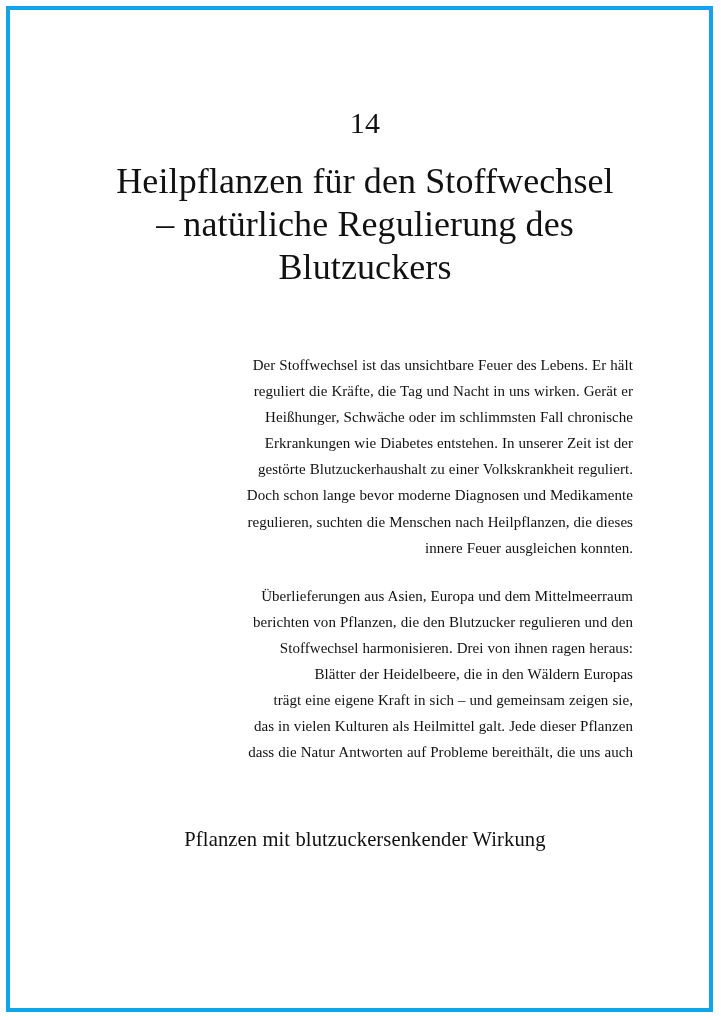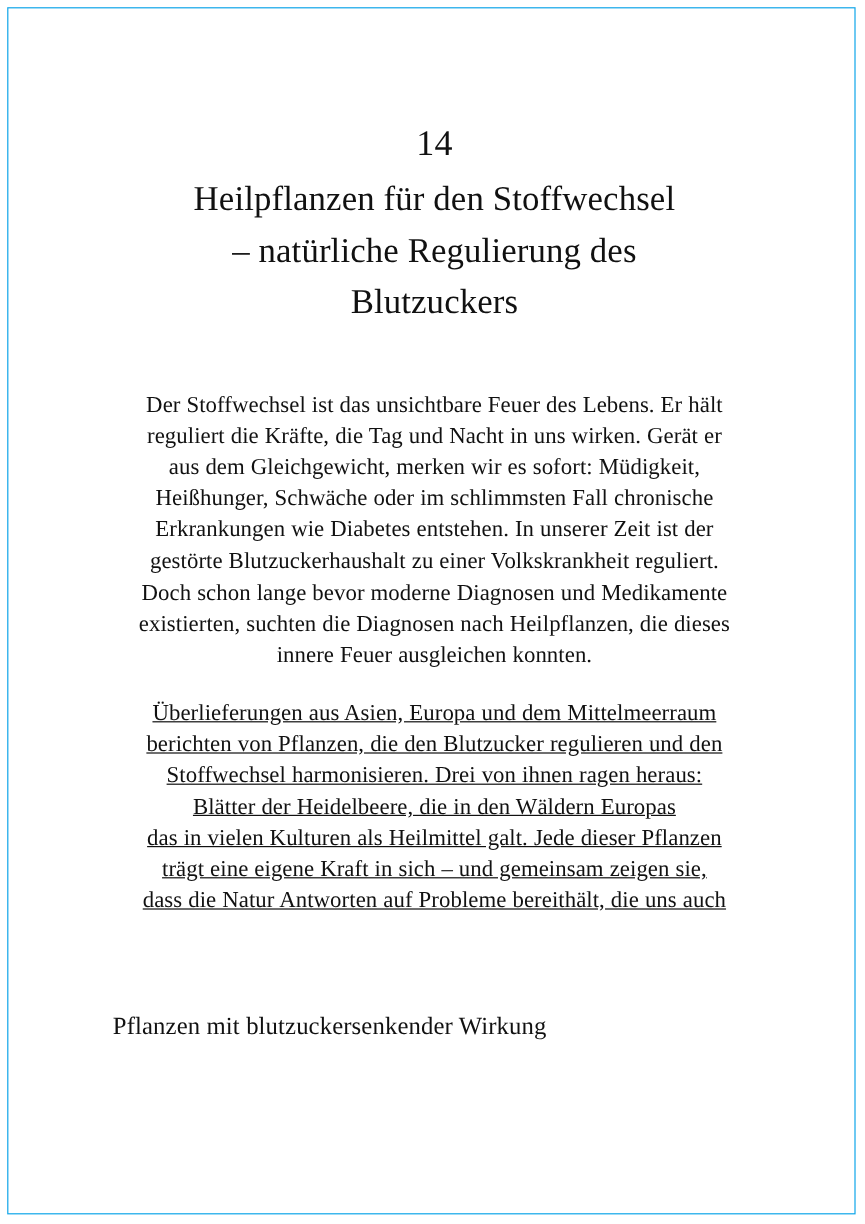--- a/index.html
+++ b/index.html
@@ -18,21 +18,21 @@
   }
 
   
   .page {
     position: absolute;
     left: 6px;
     top: 6px;
     width: 707px;
     height: 1006px;
     box-sizing: border-box;
-    border: 1px solid #0ea5e9;
+    border: 4px solid #0ea5e9;
     background: #ffffff;
   }
 
   .content {
     position: absolute;
     left: 87px;   
     top: 0;
     width: 536px;
   }
 
@@ -46,57 +46,57 @@
     display: block;
     font-size: 30px;
     line-height: 42px;
     font-weight: 400;
     margin: 0;
     padding-top: 92px;
     letter-spacing: 0.2px;
   }
   .chapter-title {
     display: block;
-    font-size: 29px;
+    font-size: 36px;
     line-height: 43px;
     font-weight: 400;
-    margin: 4px;
+    margin: 16px;
     letter-spacing: 0.1px;
   }
   .chapter-title .tline {
     display: block;
     white-space: nowrap;
   }
 
   
   .body-block {
     padding-top: 47px;
   }
   .para {
-    font-size: 19px;
+    font-size: 15px;
     line-height: 26.1px;
-    text-align: center;
+    text-align: right;
     margin: 0 0 22px 0;
     letter-spacing: 0.05px;
     word-spacing: 0.2px;
   }
-  .para:last-of-type { margin-bottom: 17px; text-decoration: underline; }
+  .para:last-of-type { margin-bottom: 0; }
   .para .ln {
     display: block;
     white-space: nowrap;
   }
 
   
   .subheading {
     font-size: 20.6px;
     line-height: 28px;
     font-weight: 400;
     margin: 0;
     padding-top: 60px;
-    text-align: left;
+    text-align: center;
     letter-spacing: 0.1px;
     white-space: nowrap;
   }
 </style>
 </head>
 <body>
 
 <div class="page">
   <div class="content">
 
@@ -107,36 +107,35 @@
         <span class="tline">– natürliche Regulierung des</span>
         <span class="tline">Blutzuckers</span>
       </h1>
     </header>
 
     <section class="body-block">
 
       <p class="para">
         <span class="ln">Der Stoffwechsel ist das unsichtbare Feuer des Lebens. Er hält</span>
         <span class="ln">reguliert die Kräfte, die Tag und Nacht in uns wirken. Gerät er</span>
-        <span class="ln">aus dem Gleichgewicht, merken wir es sofort: Müdigkeit,</span>
         <span class="ln">Heißhunger, Schwäche oder im schlimmsten Fall chronische</span>
         <span class="ln">Erkrankungen wie Diabetes entstehen. In unserer Zeit ist der</span>
         <span class="ln">gestörte Blutzuckerhaushalt zu einer Volkskrankheit reguliert.</span>
         <span class="ln">Doch schon lange bevor moderne Diagnosen und Medikamente</span>
-        <span class="ln">existierten, suchten die Diagnosen nach Heilpflanzen, die dieses</span>
+        <span class="ln">regulieren, suchten die Menschen nach Heilpflanzen, die dieses</span>
         <span class="ln">innere Feuer ausgleichen konnten.</span>
       </p>
 
       <p class="para">
         <span class="ln">Überlieferungen aus Asien, Europa und dem Mittelmeerraum</span>
         <span class="ln">berichten von Pflanzen, die den Blutzucker regulieren und den</span>
         <span class="ln">Stoffwechsel harmonisieren. Drei von ihnen ragen heraus:</span>
         <span class="ln">Blätter der Heidelbeere, die in den Wäldern Europas</span>
+        <span class="ln">trägt eine eigene Kraft in sich – und gemeinsam zeigen sie,</span>
         <span class="ln">das in vielen Kulturen als Heilmittel galt. Jede dieser Pflanzen</span>
-        <span class="ln">trägt eine eigene Kraft in sich – und gemeinsam zeigen sie,</span>
         <span class="ln">dass die Natur Antworten auf Probleme bereithält, die uns auch</span>
       </p>
 
     </section>
 
     <h2 class="subheading">Pflanzen mit blutzuckersenkender Wirkung</h2>
 
   </div>
 </div>
 

